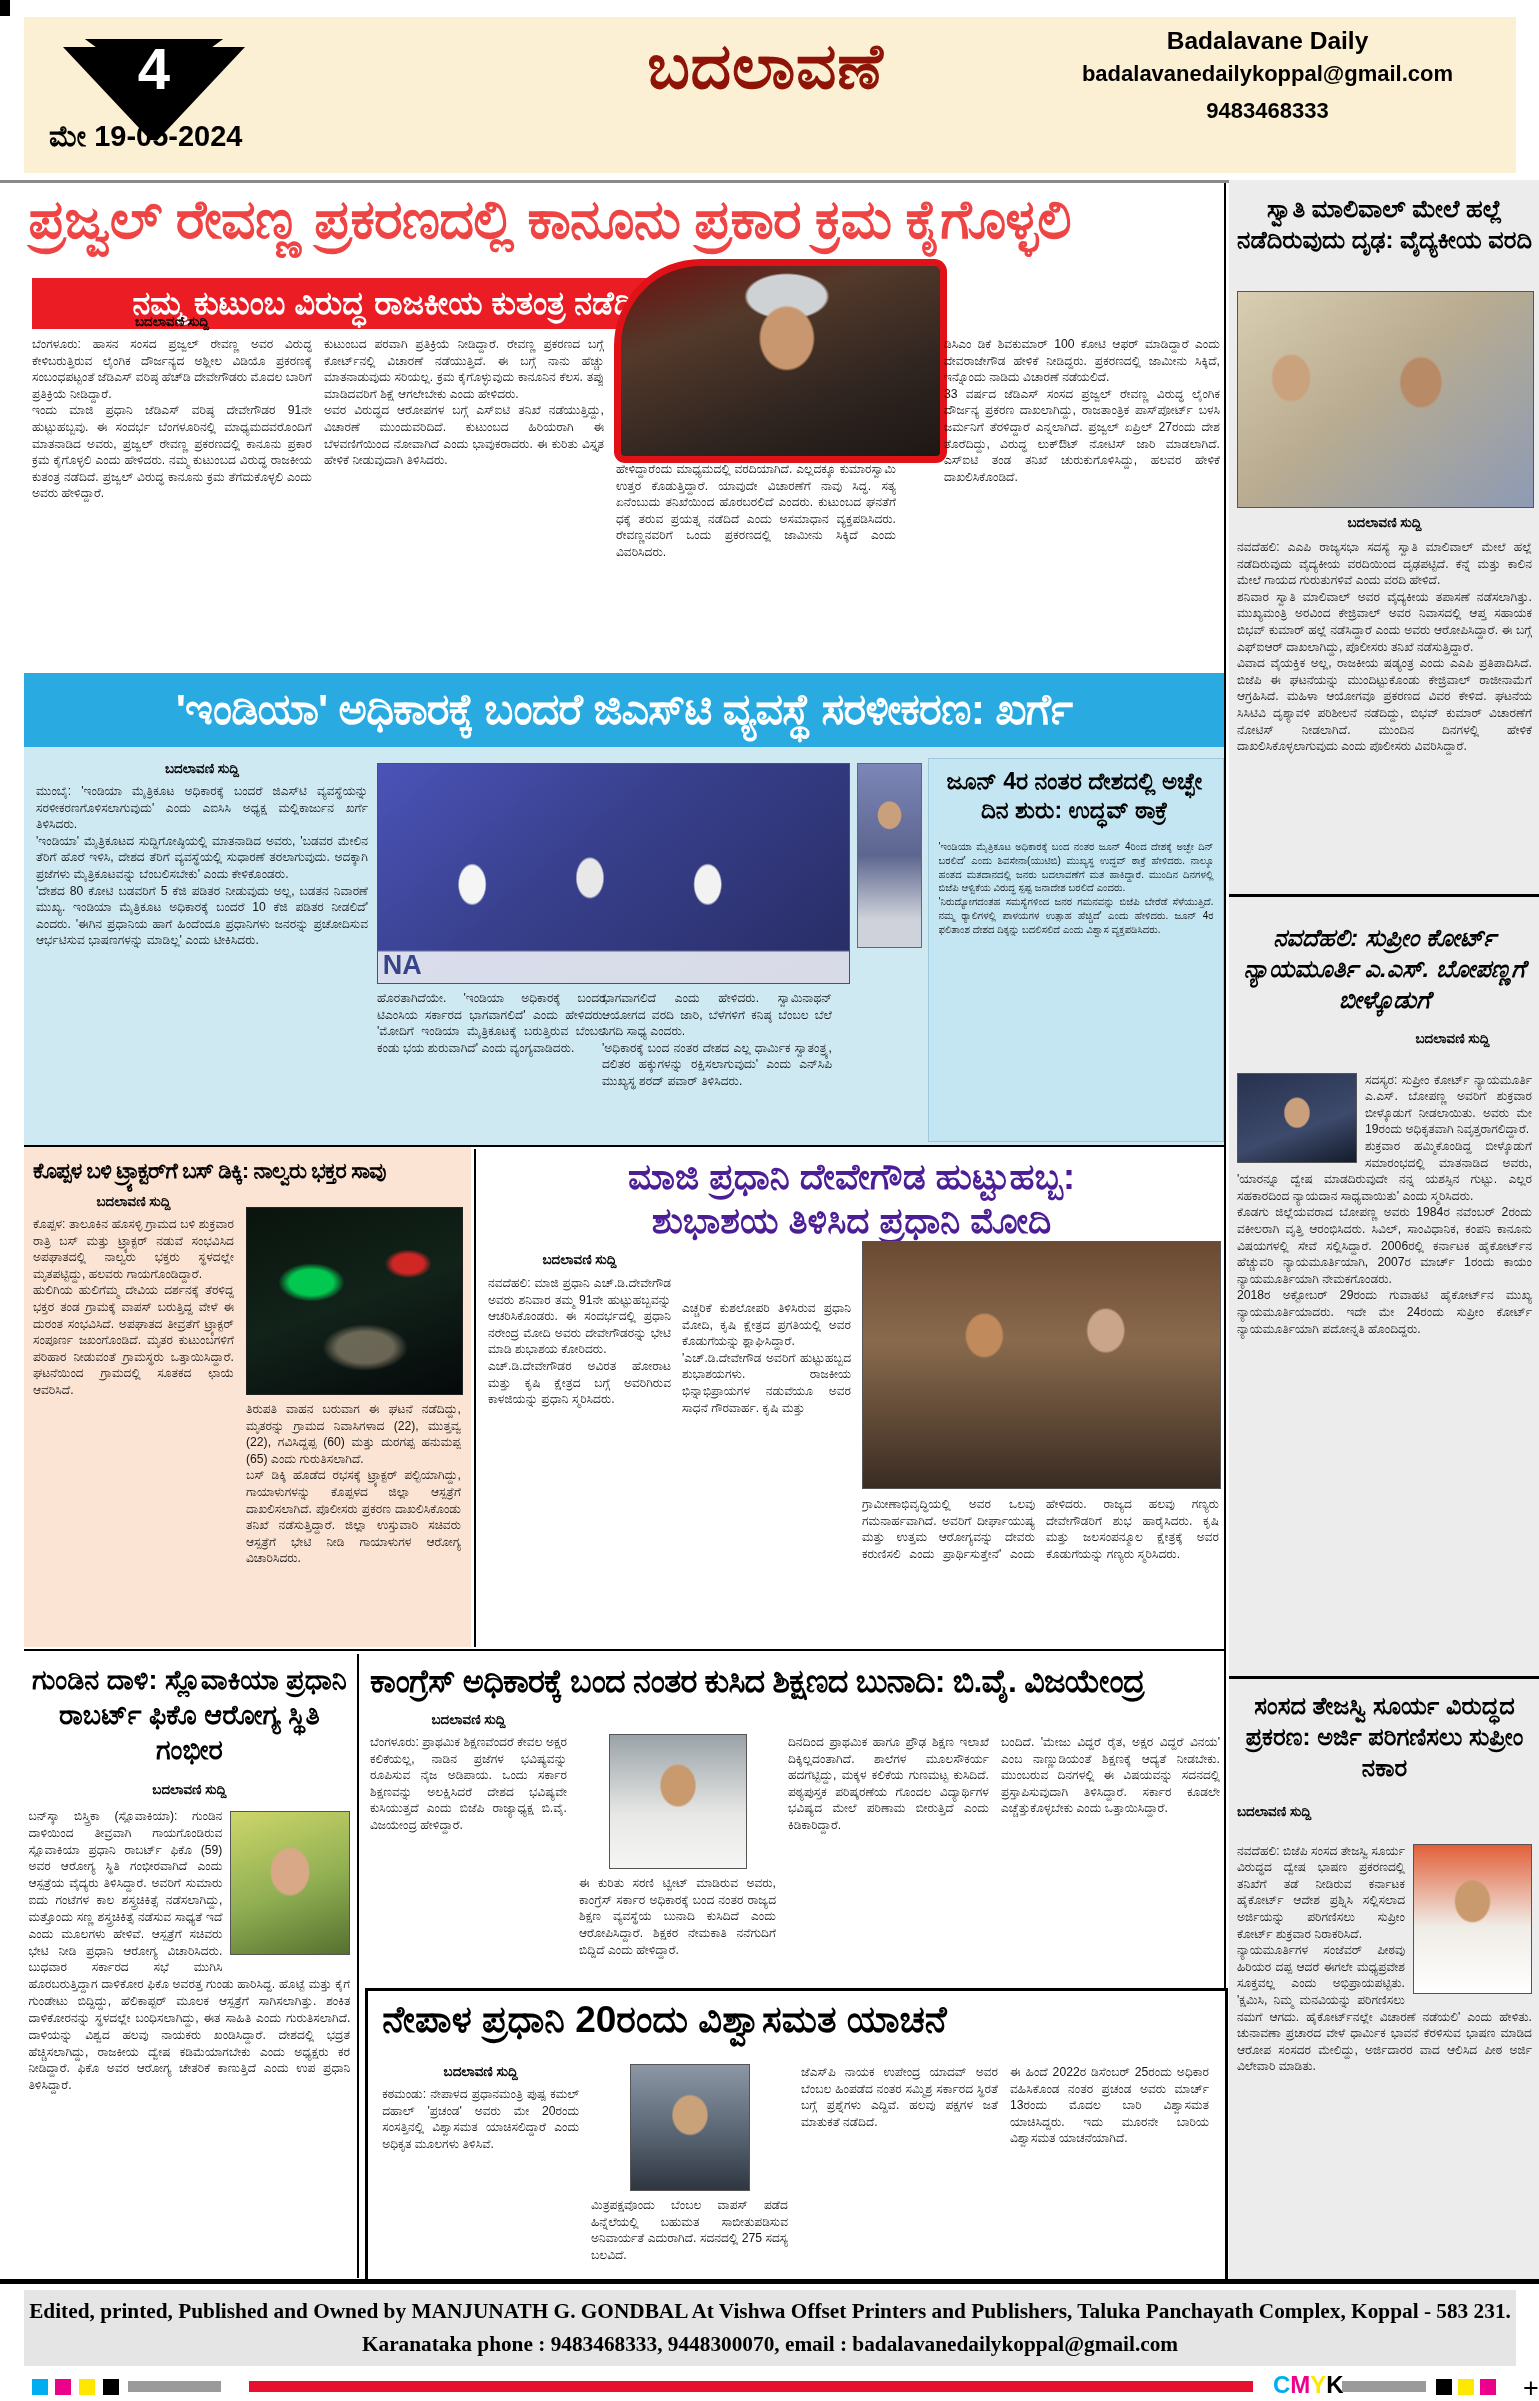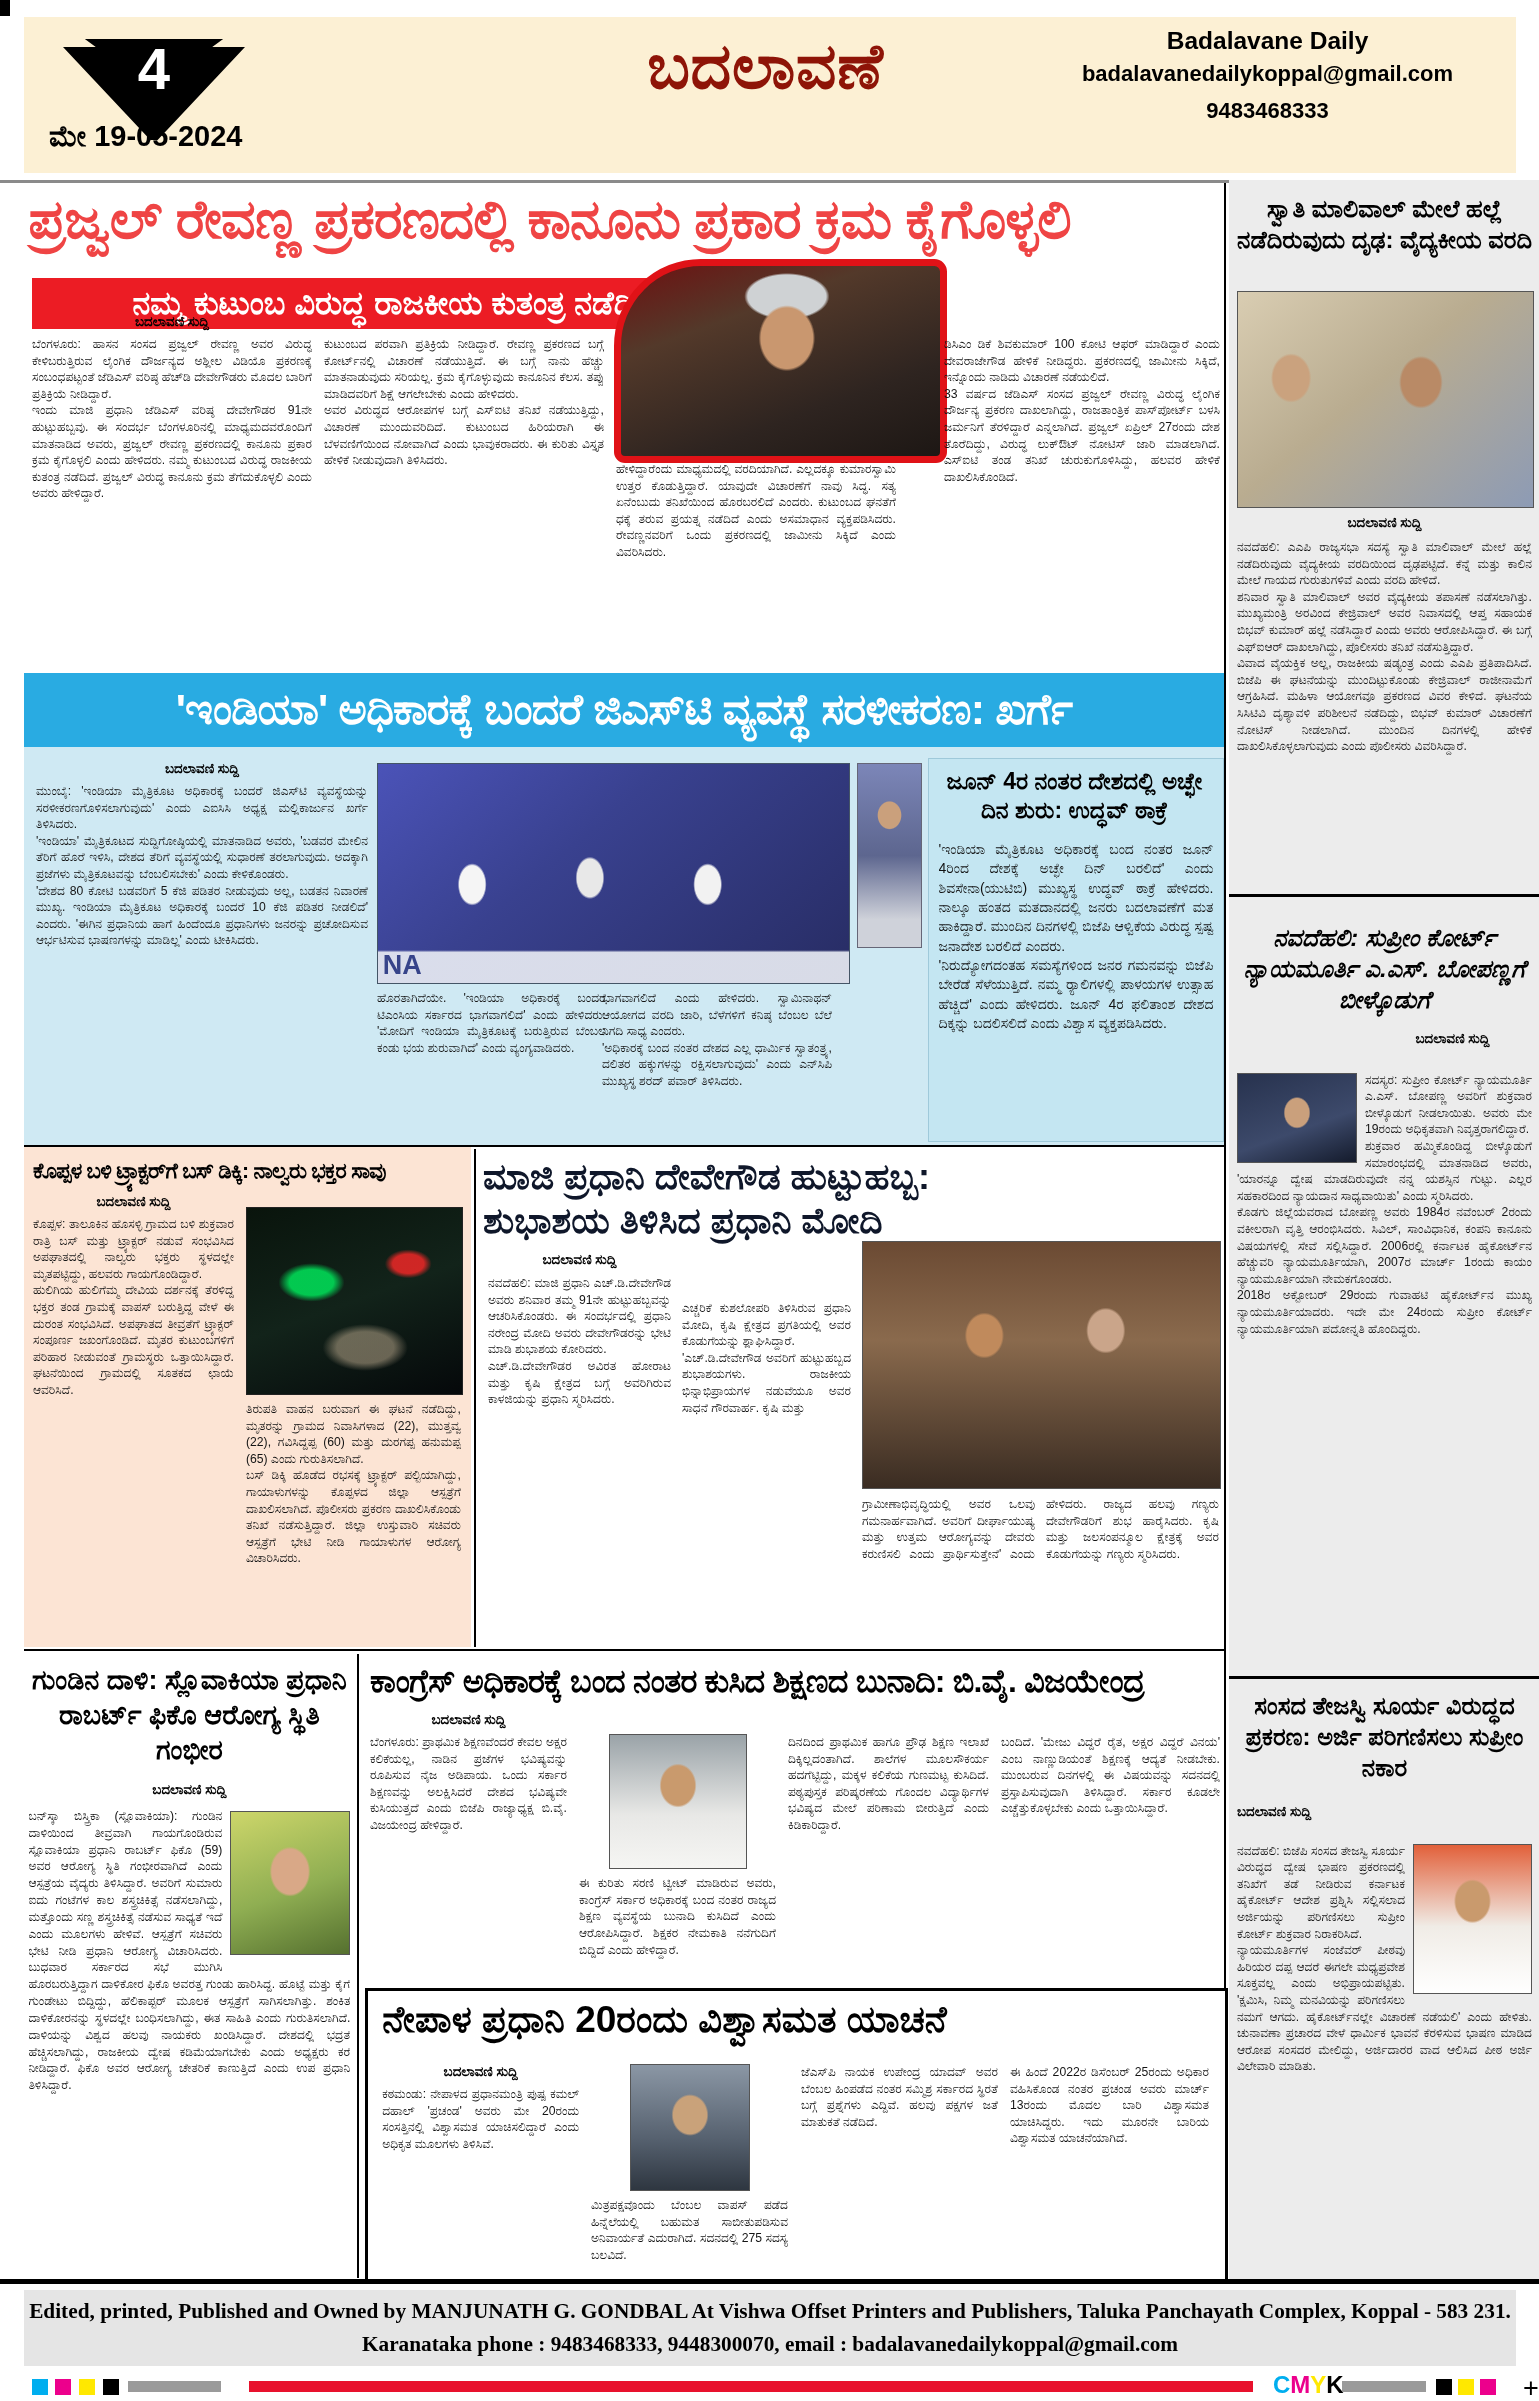--- a/index.html
+++ b/index.html
@@ -52,35 +52,35 @@
       linear-gradient(140deg,#4b53b8 0%,#39418f 40%,#272c63 100%);}
   .india-photo .banner-txt{position:absolute;left:4.7px;bottom:1.6px;color:#1b2a7a;font-size:27px;
     font-weight:bold;opacity:.85;}
   .pawar-photo{left:857px;top:763px;width:63px;height:183px;border:0.8px solid #667;
     background:
       radial-gradient(20.5px 24px at 50% 28%,#caa07c 0 55%,rgba(0,0,0,0) 60%),
       linear-gradient(180deg,#7c86b8 0%,#5d668f 50%,#cfd2da 85%);}
   .substory-box{left:928px;top:758px;width:294px;height:382px;background:#c4e6f2;border:0.8px solid #9fc9da;}
   .substory-headline{position:absolute;left:6.3px;top:8px;width:278px;text-align:center;font-size:23px;
     font-weight:bold;color:#000;line-height:1.25;}
-  .substory-body{position:absolute;left:9.5px;top:81px;width:275px;height:292px;font-size:14px;
+  .substory-body{position:absolute;left:9.5px;top:81px;width:275px;height:292px;font-size:10px;
     line-height:1.38;text-align:justify;white-space:pre-line;overflow:hidden;}
   
   .bus-bg{left:24px;top:1147px;width:447px;height:500px;background:#fce4d4;}
   .bus-headline{left:33px;top:1159px;width:430px;font-size:21.3px;font-weight:bold;color:#000;
     white-space:nowrap;letter-spacing:-0.8px;}
   .bus-photo{left:246px;top:1207px;width:215px;height:186px;border:0.8px solid #222;
     background:
       radial-gradient(55px 32px at 30% 40%,rgba(0,230,90,.85) 0 40%,rgba(0,0,0,0) 60%),
       radial-gradient(39px 24px at 75% 30%,rgba(255,40,40,.8) 0 40%,rgba(0,0,0,0) 60%),
       radial-gradient(71px 39px at 55% 75%,rgba(200,180,150,.5) 0 40%,rgba(0,0,0,0) 60%),
       linear-gradient(160deg,#09140c 0%,#12231a 50%,#05080a 100%);}
   
-  .modi-headline{left:483px;top:1155px;width:737px;text-align:left;font-size:36px;font-weight:bold;
-    line-height:1.22;color:#0f172a;}
+  .modi-headline{left:483px;top:1155px;width:737px;text-align:center;font-size:36px;font-weight:bold;
+    line-height:1.22;color:#4c1d95;}
   .modi-photo{left:862px;top:1241px;width:357px;height:246px;border:0.8px solid #555;
     background:
       radial-gradient(35px 41px at 34% 38%,#c08a5c 0 50%,rgba(0,0,0,0) 56%),
       radial-gradient(35px 41px at 68% 36%,#caa58a 0 50%,rgba(0,0,0,0) 56%),
       linear-gradient(180deg,#6b4a33 0%,#8a6a4d 40%,#3a2c22 100%);}
   
   .slovakia-headline{left:28.4px;top:1663px;width:322px;text-align:center;font-size:27px;font-weight:bold;
     line-height:1.3;color:#000;}
   .fico-photo{float:right;width:118px;height:142px;margin:3.2px 0 4.7px 8px;border:0.8px solid #555;
     background:

